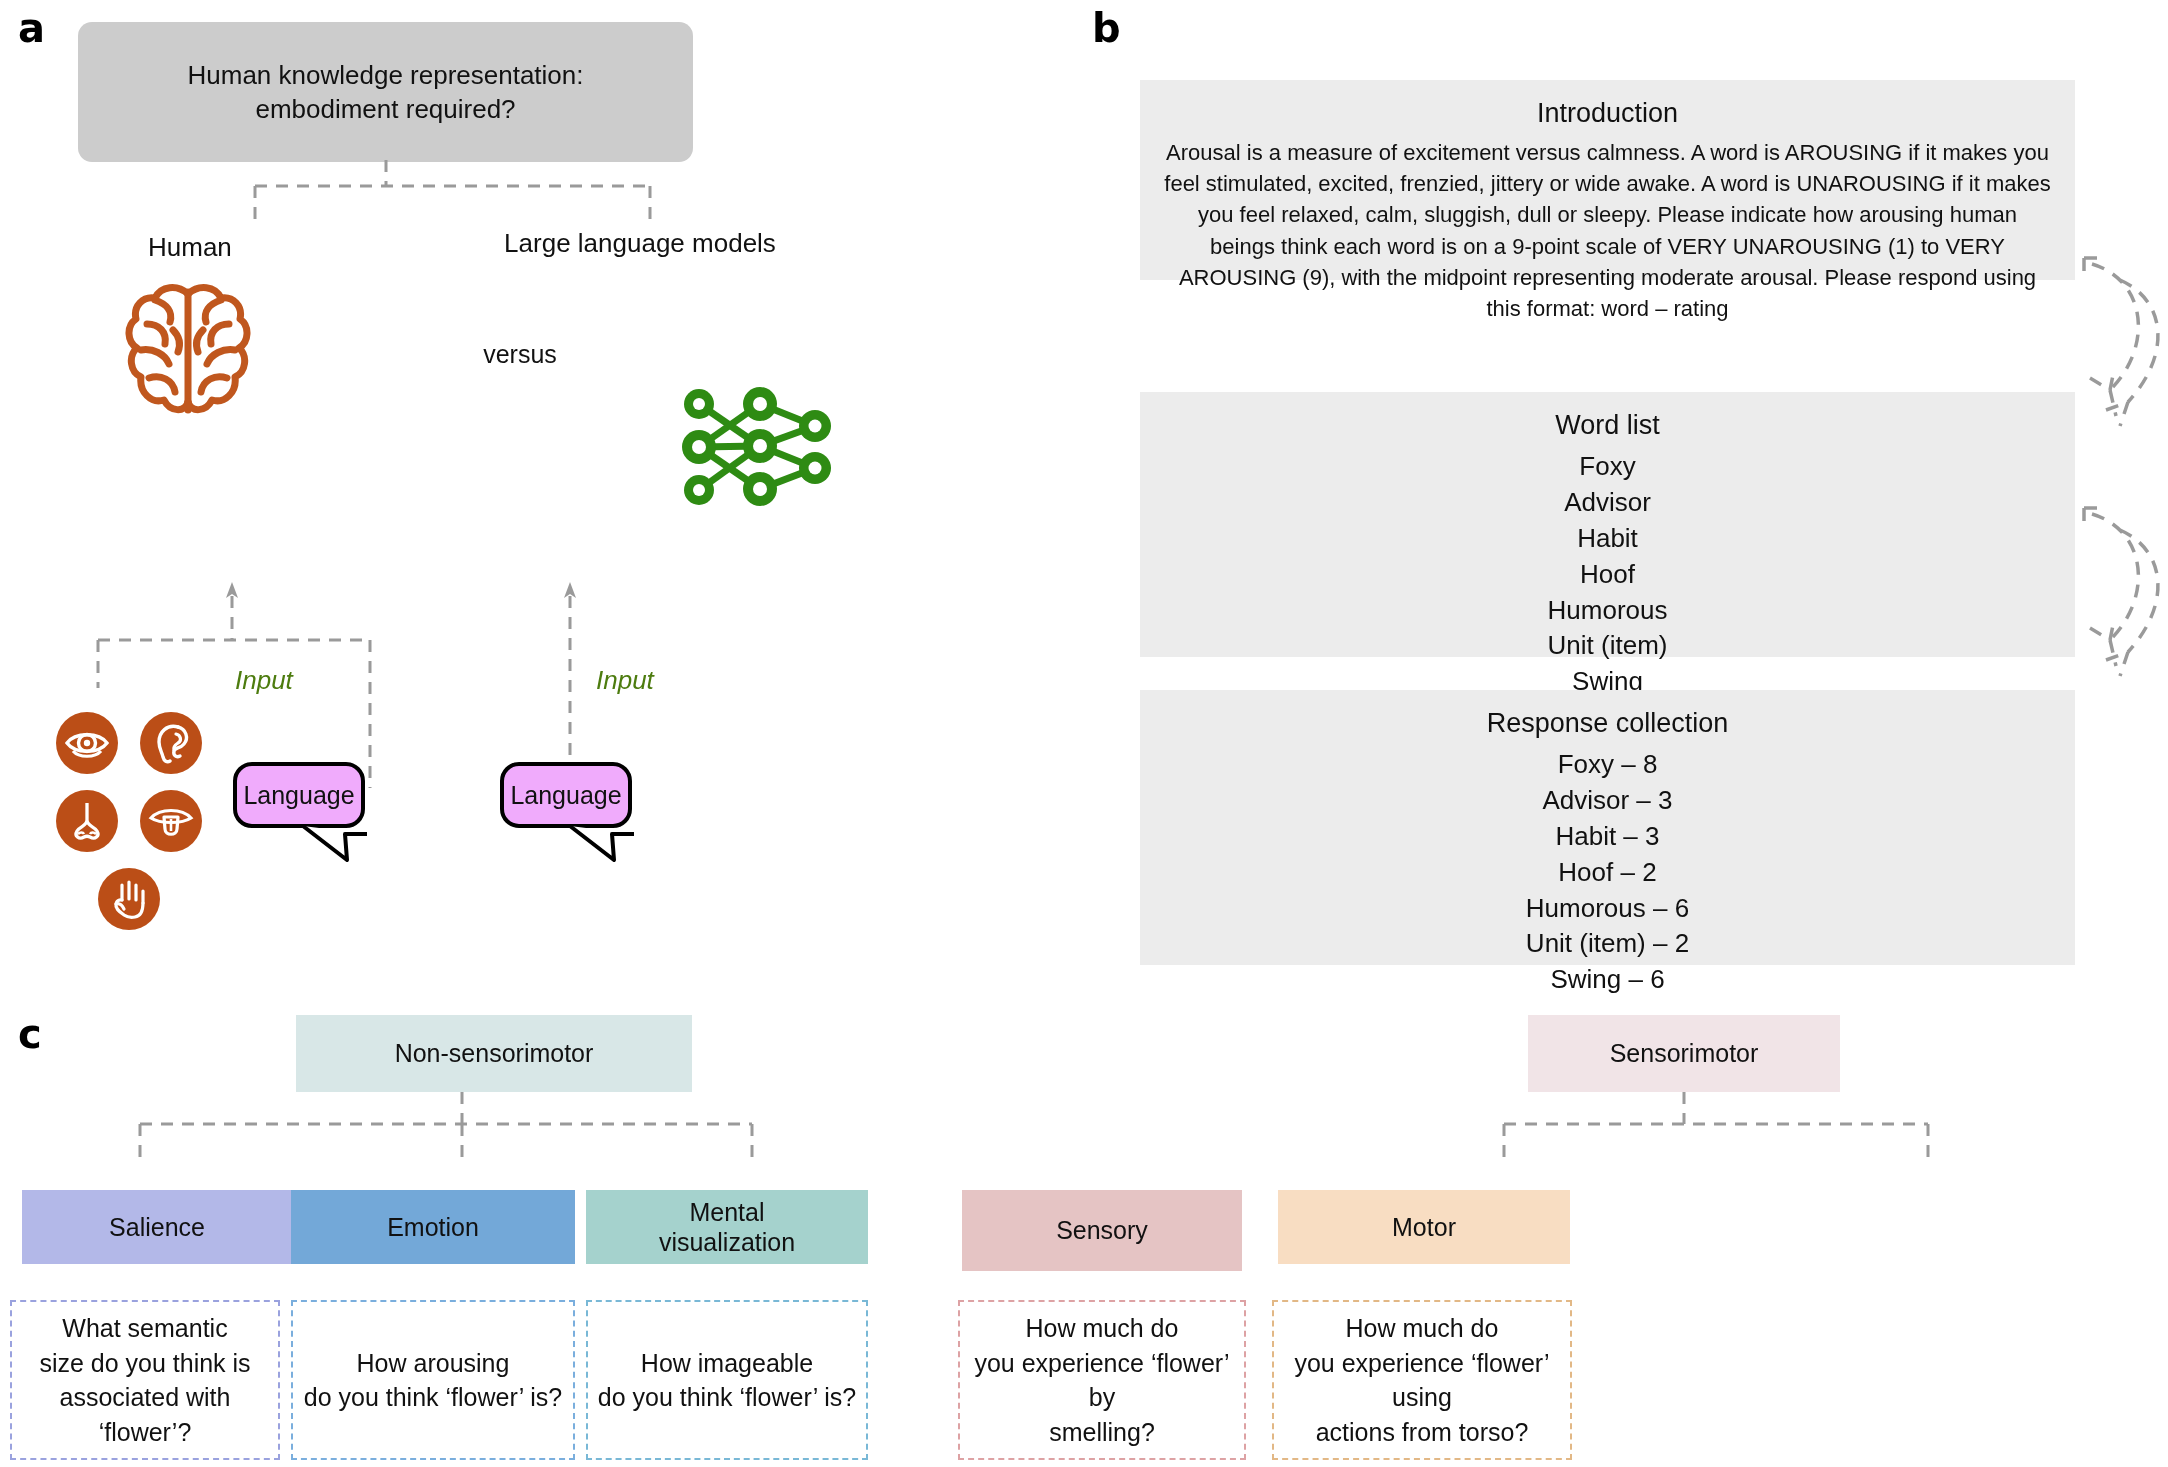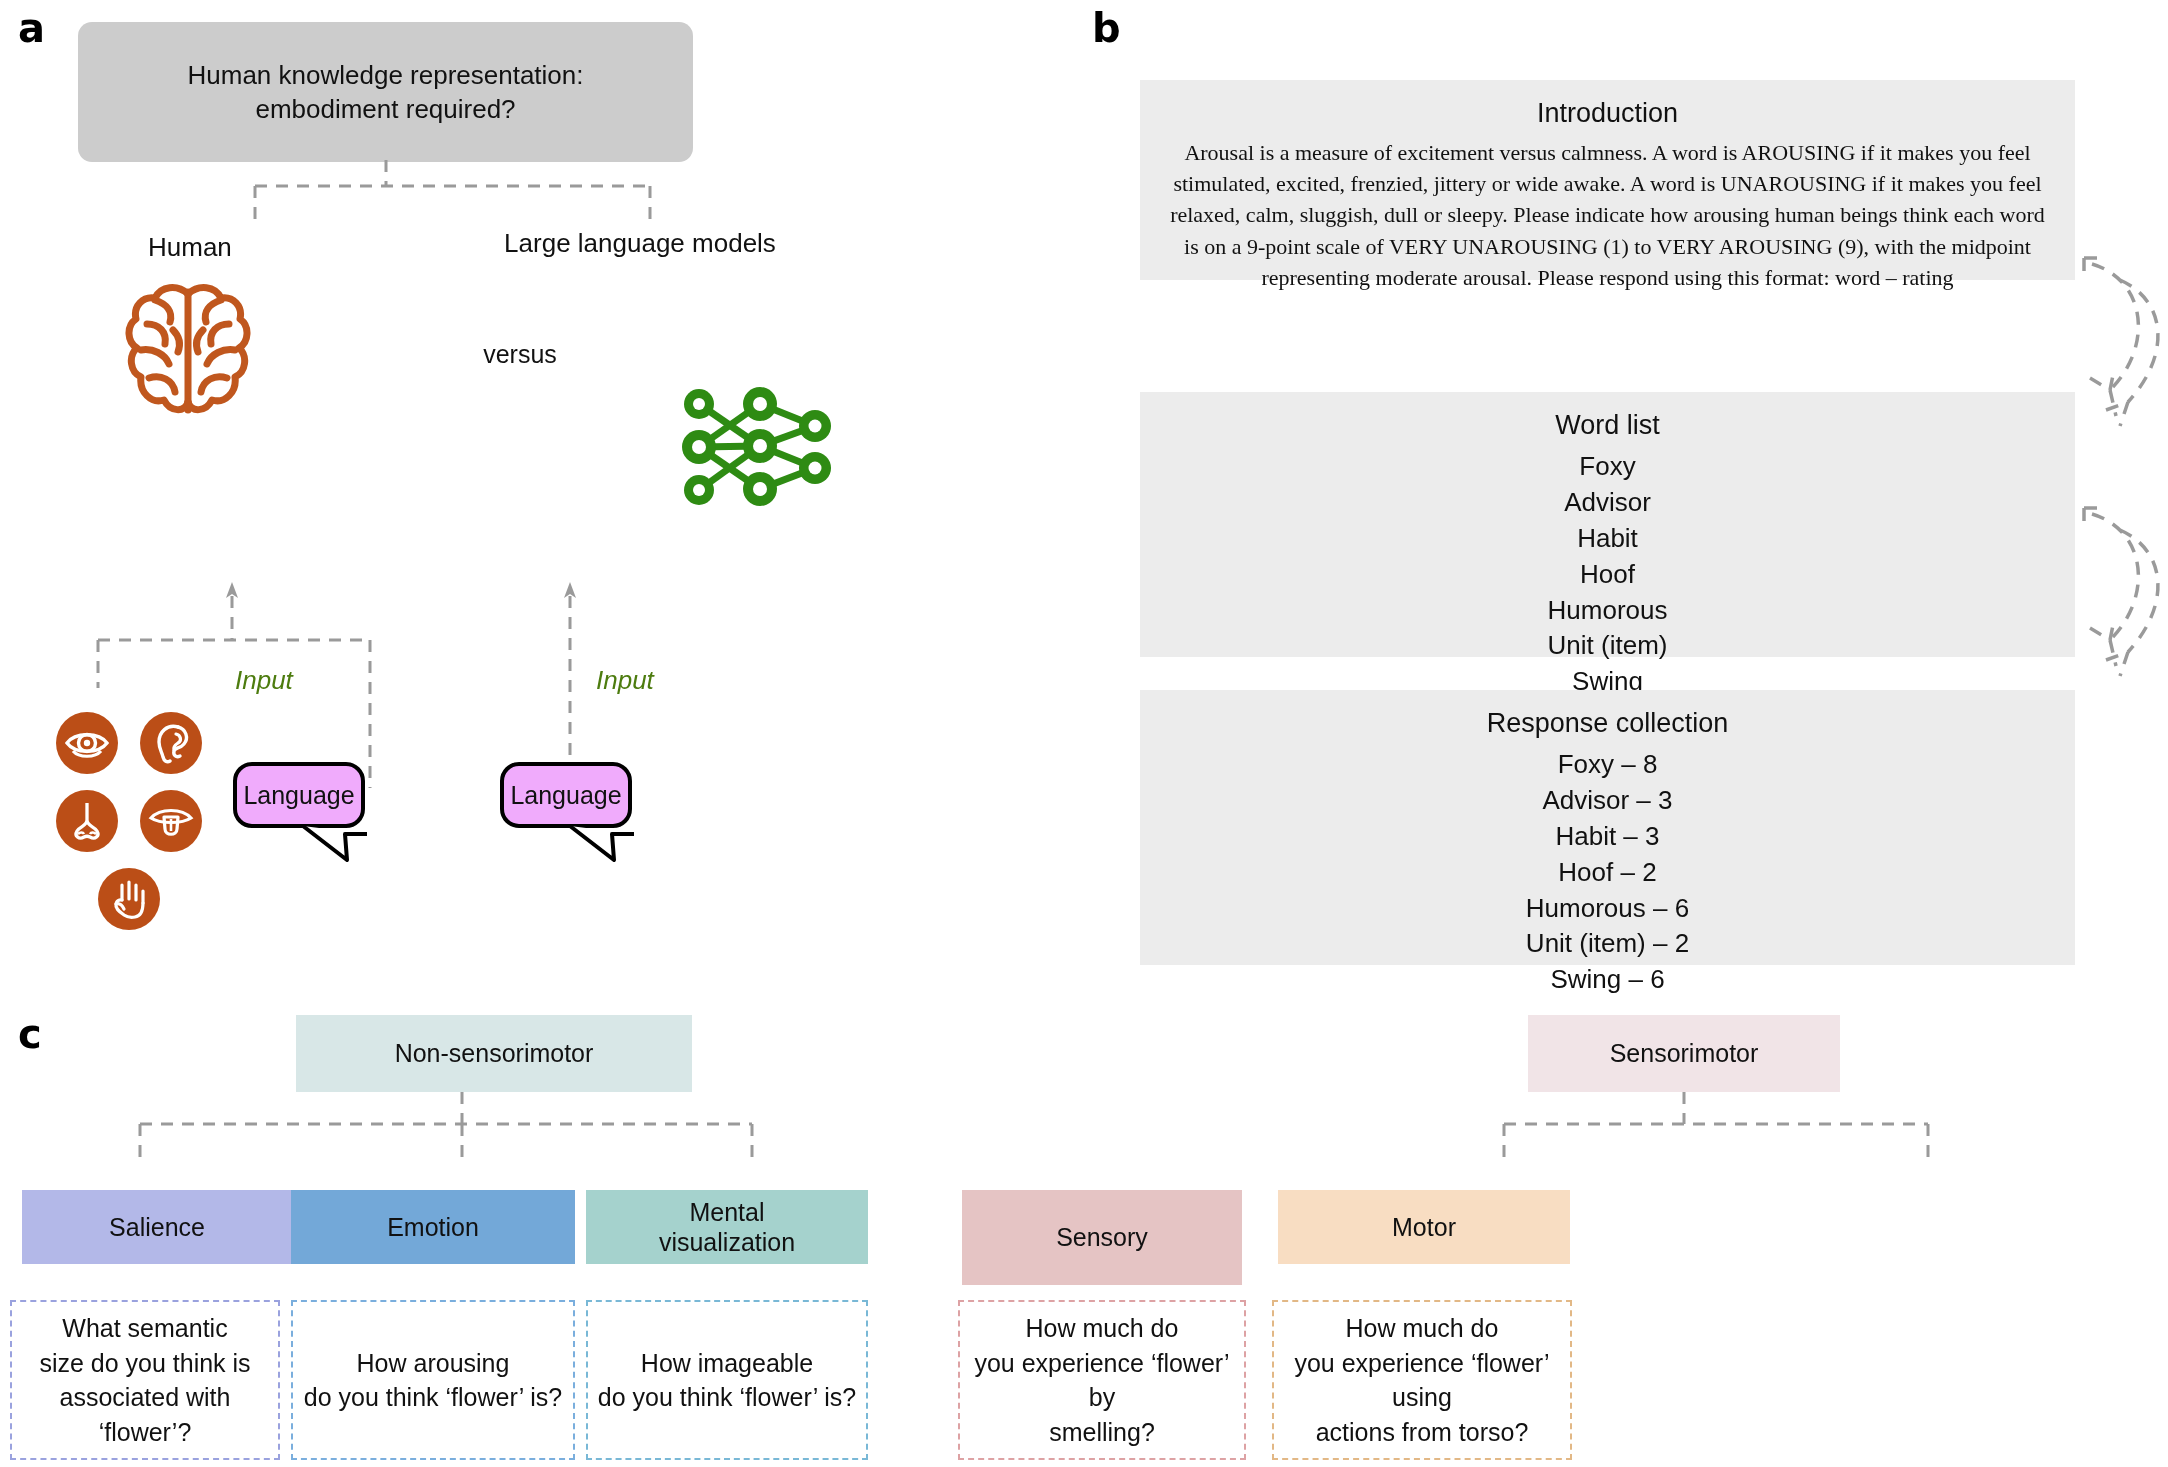--- a/index.html
+++ b/index.html
@@ -31,21 +31,21 @@
     position:absolute;width:62px;height:62px;border-radius:50%;background:#bb4e17;
     display:flex;align-items:center;justify-content:center;
   }
   .io-label{font-size:26px;color:#4d7c0f;font-style:italic;}
   
   .bbox{
     position:absolute;background:#ececec;box-sizing:border-box;
     display:flex;flex-direction:column;align-items:center;
   }
   .bbox .head{font-size:27px;color:#111;margin-top:18px;margin-bottom:8px;}
-  .bbox .body{font-size:22px;line-height:1.42;color:#111;text-align:center;padding:0 24px;font-family:Liberation Serif, serif;}
+  .bbox .body{font-size:22px;line-height:1.42;color:#111;text-align:center;padding:0 24px;}
   .wordlist{font-size:26px;line-height:1.38;color:#111;text-align:center;}
   
   .cbox{
     position:absolute;box-sizing:border-box;display:flex;align-items:center;
     justify-content:center;text-align:center;font-size:25px;color:#111;line-height:1.22;
   }
   .qbox{
     position:absolute;box-sizing:border-box;display:flex;align-items:center;
     justify-content:center;text-align:center;font-size:25px;color:#111;line-height:1.38;
     background:#fff;border-width:2px;border-style:dashed;
@@ -303,21 +303,21 @@
 </div>
 <svg class="abs" style="left:1480px;top:1092px;" width="500" height="82">
   <g stroke="#9a9a9a" stroke-width="3" stroke-dasharray="12 9" fill="none">
     <path d="M204,0 L204,32"></path>
     <path d="M24,32 L448,32"></path>
     <path d="M24,32 L24,72"></path>
     <path d="M448,32 L448,72"></path>
   </g>
 </svg>
 
-<div class="cbox" style="left:962px;top:1190px;width:280px;height:95px;background:#e5c4c4;">
+<div class="cbox" style="left:962px;top:1190px;width:280px;height:81px;background:#e5c4c4;">
   <span>Sensory</span>
 </div>
 <div class="cbox" style="left:1278px;top:1190px;width:292px;height:74px;background:#f8ddc2;">
   <span>Motor</span>
 </div>
 
 <div class="qbox" style="left:958px;top:1300px;width:288px;height:160px;border-color:#dda2a4;">
   <span class="ml">How much do<br>you experience ‘flower’ by<br>smelling?</span>
 </div>
 <div class="qbox" style="left:1272px;top:1300px;width:300px;height:160px;border-color:#e2b886;">

